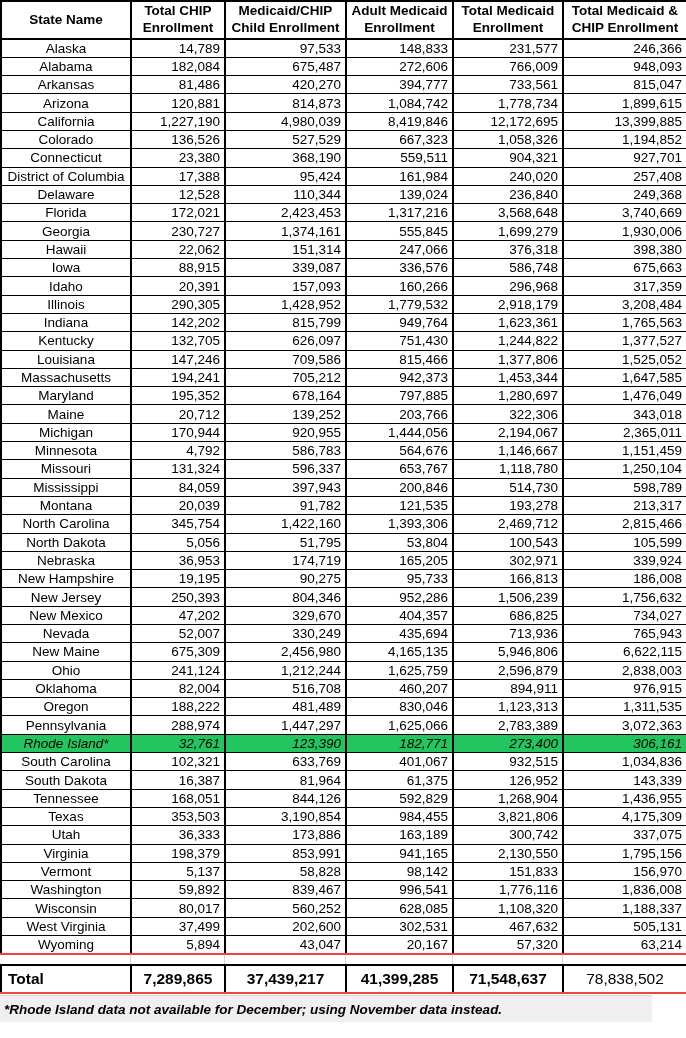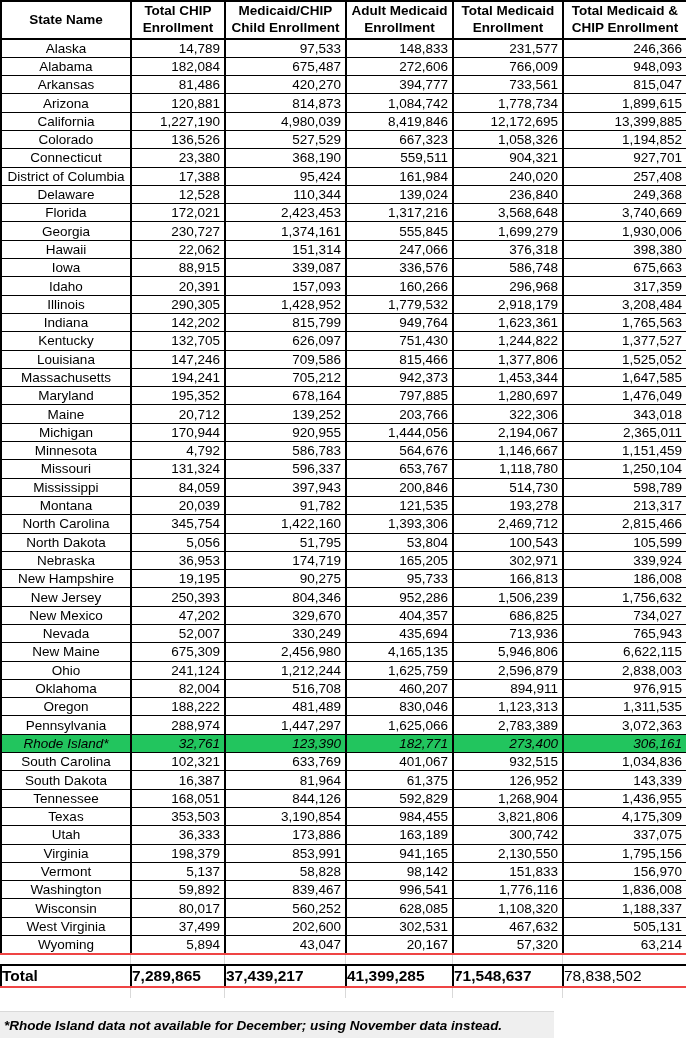--- a/index.html
+++ b/index.html
@@ -63,31 +63,31 @@
     background-position: 130px 0, 224px 0, 345px 0, 452px 0, 562px 0;
     background-repeat: no-repeat;
   }
   .gap-1 { height: 9px; }
   .gap-2 { height: 10px; }
 
   
   .total-table td {
     border: 2px solid #000;
     font-size: 15.5px; font-weight: bold;
-    height: 22px; padding: 0 0;
+    height: 28px; padding: 0 6px;
     white-space: nowrap; vertical-align: middle;
     background: #fff;
   }
   .total-table td:first-child { text-align: left; }
-  .total-table td:not(:first-child) { text-align: left; margin-top: 16px; }
+  .total-table td:not(:first-child) { text-align: center; margin-top: 16px; }
 
   
   .footnote {
-    position: absolute; left: 0; bottom: 0;
-    width: 554px; height: 27px;
+    position: absolute; left: 0; bottom: 16px;
+    width: 652px; height: 27px;
     background: #efefef;
     border-top: 1px solid #d9d9d9;
     font-size: 13.5px; font-weight: bold; font-style: italic;
     padding: 6px 0 0 4px;
     white-space: nowrap;
   }
 </style>
 </head>
 <body>
 

